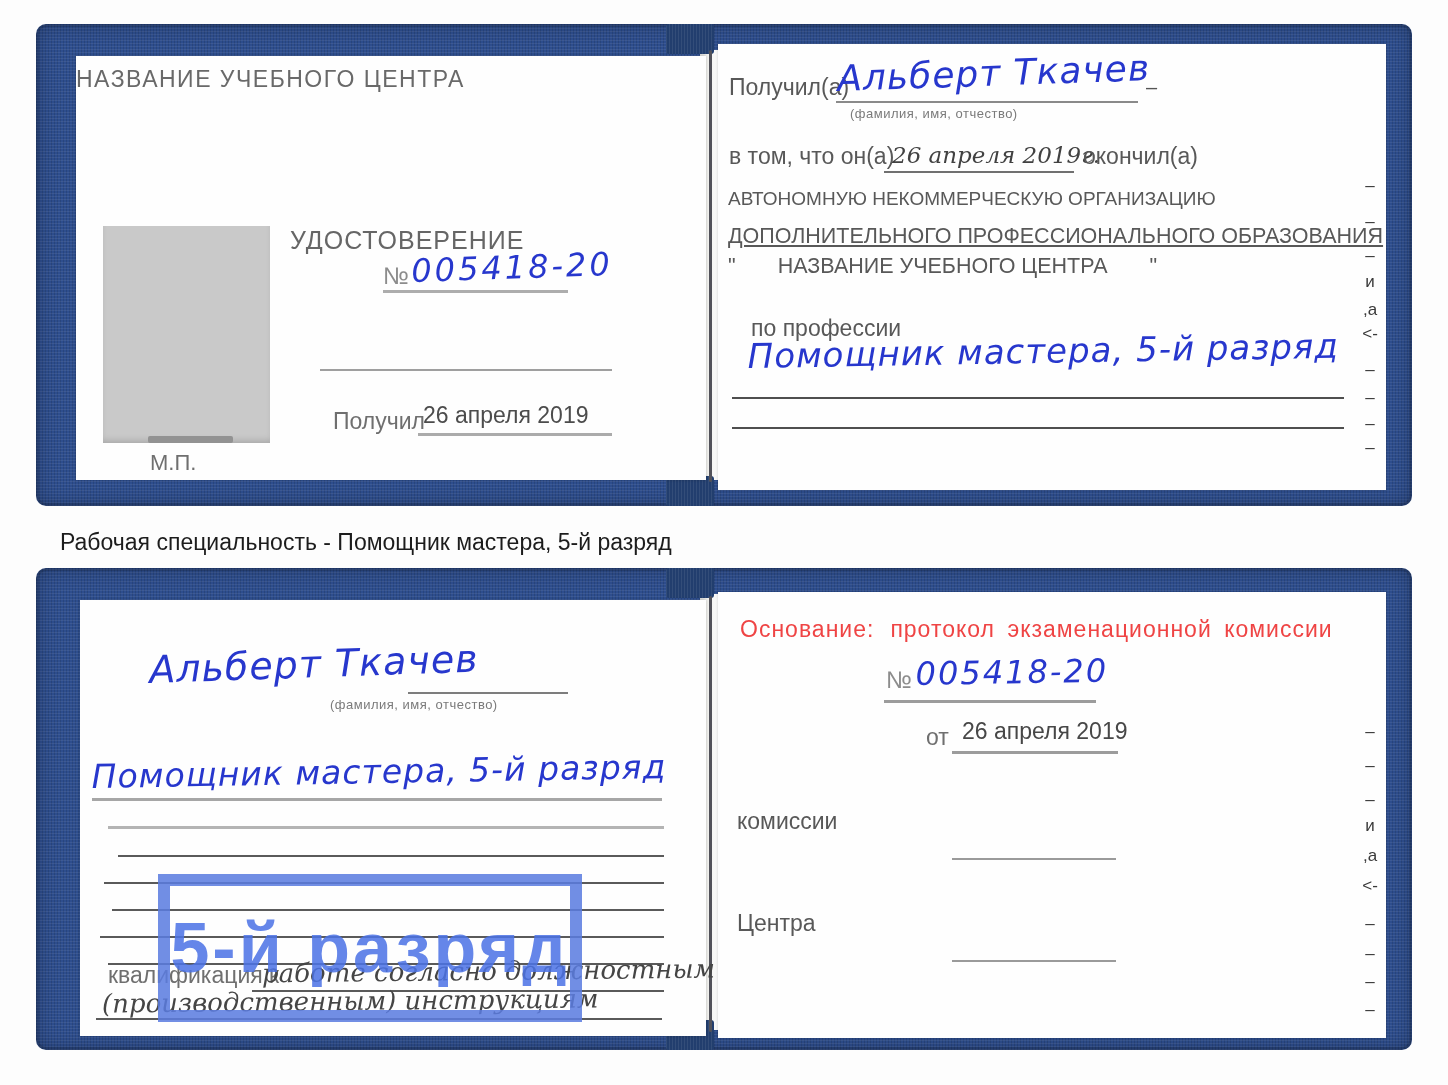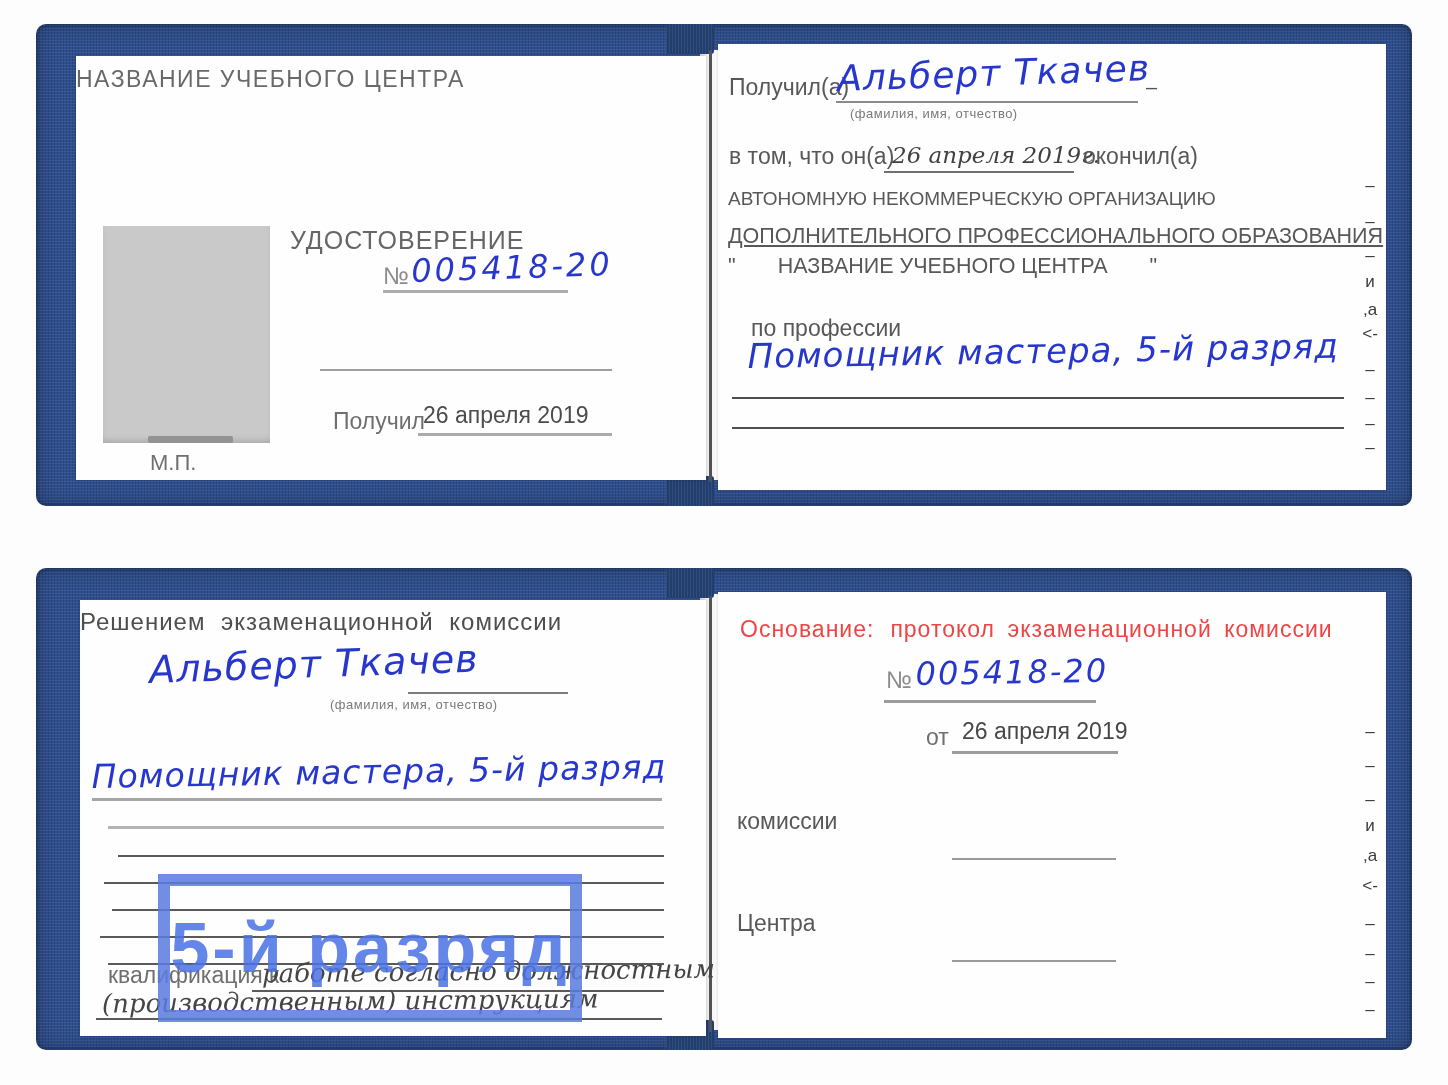--- a/index.html
+++ b/index.html
@@ -84,29 +84,29 @@
   <div class="mark" style="left:1348px;top:212px;">–</div>
   <div class="mark" style="left:1348px;top:246px;">–</div>
   <div class="mark" style="left:1348px;top:272px;">и</div>
   <div class="mark" style="left:1348px;top:300px;">,а</div>
   <div class="mark" style="left:1348px;top:324px;">&lt;-</div>
   <div class="mark" style="left:1348px;top:360px;">–</div>
   <div class="mark" style="left:1348px;top:388px;">–</div>
   <div class="mark" style="left:1348px;top:414px;">–</div>
   <div class="mark" style="left:1348px;top:438px;">–</div>
 
+  <div class="txt" style="left:60px;top:529px;font-size:23px;color:#1c1c1c;">Рабочая специальность - Помощник мастера, 5-й разряд</div>
 
   <div class="cover" style="top:568px;"></div>
   <div class="spine-paper" style="left:700px;top:594px;height:436px;"></div>
   <div class="tab" style="left:666px;top:568px;"></div>
   <div class="tab" style="left:666px;top:1020px;"></div>
   <div class="crease" style="left:709px;top:596px;height:436px;"></div>
 
   <div class="page" style="left:80px;top:600px;width:626px;height:436px;"></div>
-  <div class="txt center" style="left:80px;top:608px;width:626px;font-size:24px;color:#4e4e4e;word-spacing:8px;letter-spacing:1px;">Решением экзаменационной комиссии</div>
   <div class="txt hw" style="left:150px;top:648px;font-size:38px;transform:rotate(-2deg);">Альберт Ткачев</div>
   <div class="line" style="left:408px;top:692px;width:160px;height:2px;background:#7d7d7d;"></div>
   <div class="txt hint" style="left:330px;top:697px;">(фамилия, имя, отчество)</div>
   <div class="txt hw" style="left:92px;top:757px;font-size:33px;transform:rotate(-1deg);">Помощник мастера, 5-й разряд</div>
   <div class="line" style="left:92px;top:798px;width:570px;height:3px;background:#a6a6a6;"></div>
   <div class="line" style="left:108px;top:826px;width:556px;height:3px;background:#b4b4b4;"></div>
   <div class="line" style="left:118px;top:855px;width:546px;height:2px;background:#5a5a5a;"></div>
   <div class="line" style="left:104px;top:882px;width:560px;height:2px;background:#5a5a5a;"></div>
   <div class="line" style="left:112px;top:909px;width:552px;height:2px;background:#5a5a5a;"></div>
   <div class="line" style="left:100px;top:936px;width:564px;height:2px;background:#5a5a5a;"></div>

